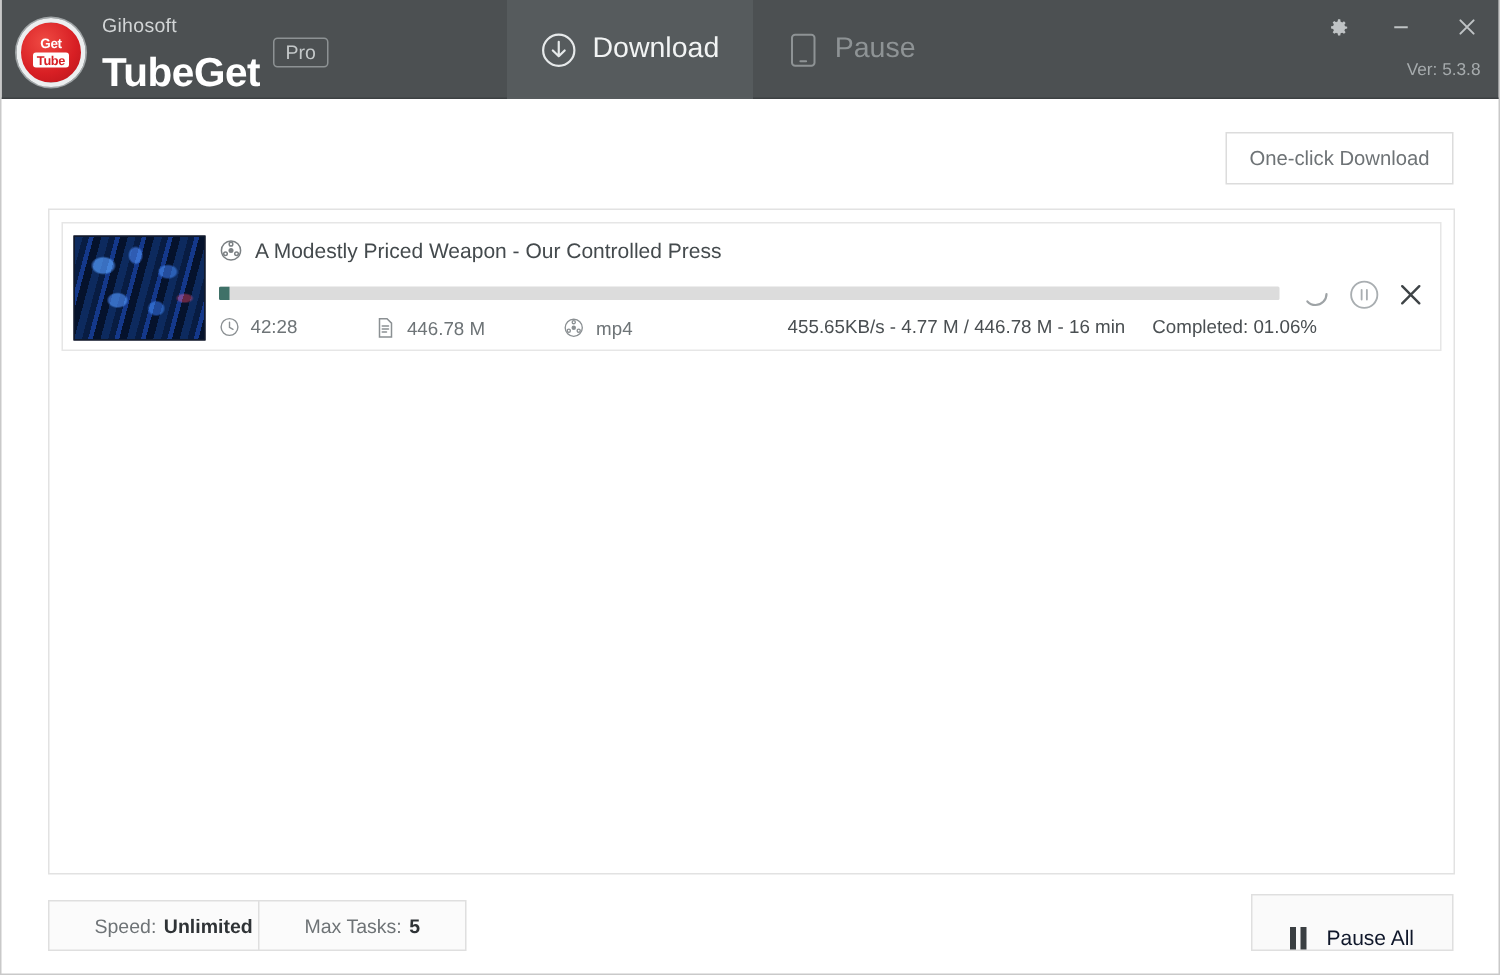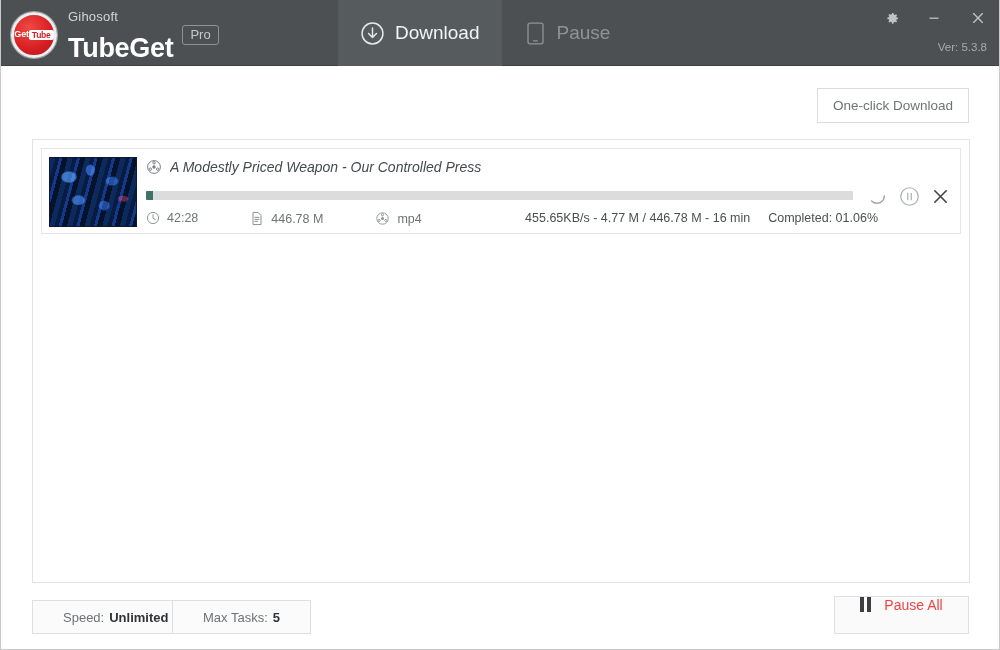--- a/index.html
+++ b/index.html
@@ -27,21 +27,21 @@
   }
   .brand {
     position: absolute; left: 10px; top: 8px;
     display: flex; align-items: center; gap: 11px;
   }
   .logo {
     width: 46px; height: 46px; border-radius: 50%;
     background: radial-gradient(circle at 38% 32%, #ef4a43 0%, #d81f24 58%, #b4141a 100%);
     border: 3px solid #eceff0;
     box-shadow: 0 0 0 1px #9fa4a6;
-    display: flex; 
+    display: flex; flex-direction: column;
     align-items: center; justify-content: center;
     line-height: 1;
   }
   .logo-get {
     color: #ffffff; font-size: 9px; font-weight: bold;
     letter-spacing: -0.2px; margin-bottom: 1px;
   }
   .logo-tube {
     color: #d81f24; background: #ffffff;
     font-size: 8.5px; font-weight: bold;
@@ -136,21 +136,21 @@
       radial-gradient(ellipse at 85% 60%, rgba(180,40,50,.55) 0 4%, transparent 6%),
       repeating-linear-gradient(105deg, #0d2a5e 0 5px, #081c42 5px 9px, #14388a 9px 12px, #05122c 12px 17px),
       #03081a;
     background-blend-mode: screen, screen, screen, screen, screen, screen, normal, normal;
     border: 1px solid #10192c;
   }
   .task-main {
     position: absolute; left: 104px; right: 8px; top: 8px; bottom: 8px;
   }
   .task-title-row {
-    display: flex; align-items: center; gap: 8px; margin-top: 2px; font-style: italic;
+    display: flex; align-items: center; gap: 8px; margin-top: 2px;
   }
   .task-title {
     font-size: 14px; color: #444a4d;
     white-space: nowrap; overflow: hidden; text-overflow: ellipsis;
   }
   .progress-wrap {
     position: absolute; left: 0; top: 34px; width: 707px; height: 9px;
   }
   .progress-track {
     width: 100%; height: 9px; background: #dcdcdc;
@@ -186,22 +186,22 @@
     gap: 5px; font-size: 13px; color: #6e7376; cursor: pointer;
     padding: 0 30px;
   }
   .pill b { color: #2f3336; font-weight: bold; }
   #speed-pill { left: 31px; }
   #tasks-pill { left: 171px; }
   .pause-all {
     position: absolute; right: 32px; top: 1px;
     width: 135px; height: 38px;
     border: 1px solid #dfdfdf; background: #fafafa;
-    display: flex; align-items: flex-start; justify-content: center; gap: 13px;
-    font-size: 14px; color: #ef4444; cursor: pointer;
+    display: flex; align-items: flex-end; justify-content: center; gap: 13px;
+    font-size: 14px; color: #0f172a; cursor: pointer;
   }
   .pause-bars { display: flex; gap: 3px; }
   .pause-bars i { display: block; width: 4px; height: 15px; background: #3a3f42; }
   svg { display: block; }
 </style>
 </head>
 <body>
 
 <div class="app">
 

